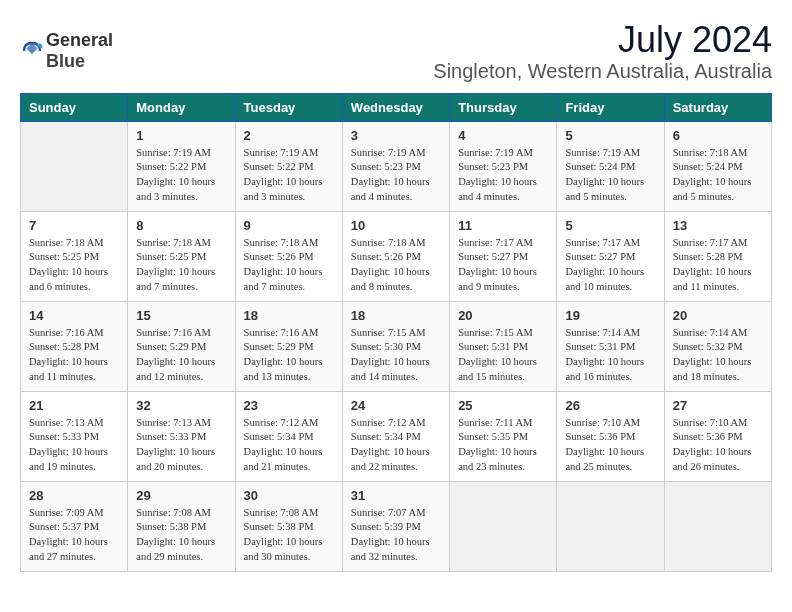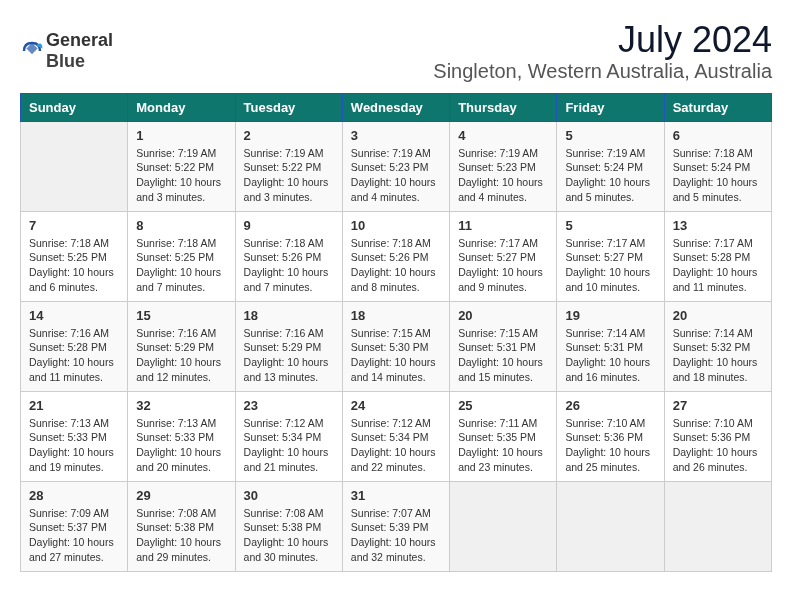--- a/index.html
+++ b/index.html
@@ -73,20 +73,21 @@
       font-size: 13px;
       font-weight: bold;
       color: #333;
       display: block;
       margin-bottom: 3px;
     }
     .day-info {
       font-size: 10.5px;
       line-height: 1.4;
       color: #333;
+      font-family: Liberation Serif, serif;
     }
     .empty-cell {
       background: #f0f0f0 !important;
     }
   </style>
 </head>
 <body>
 
 <div class="header">
   <div class="logo">

